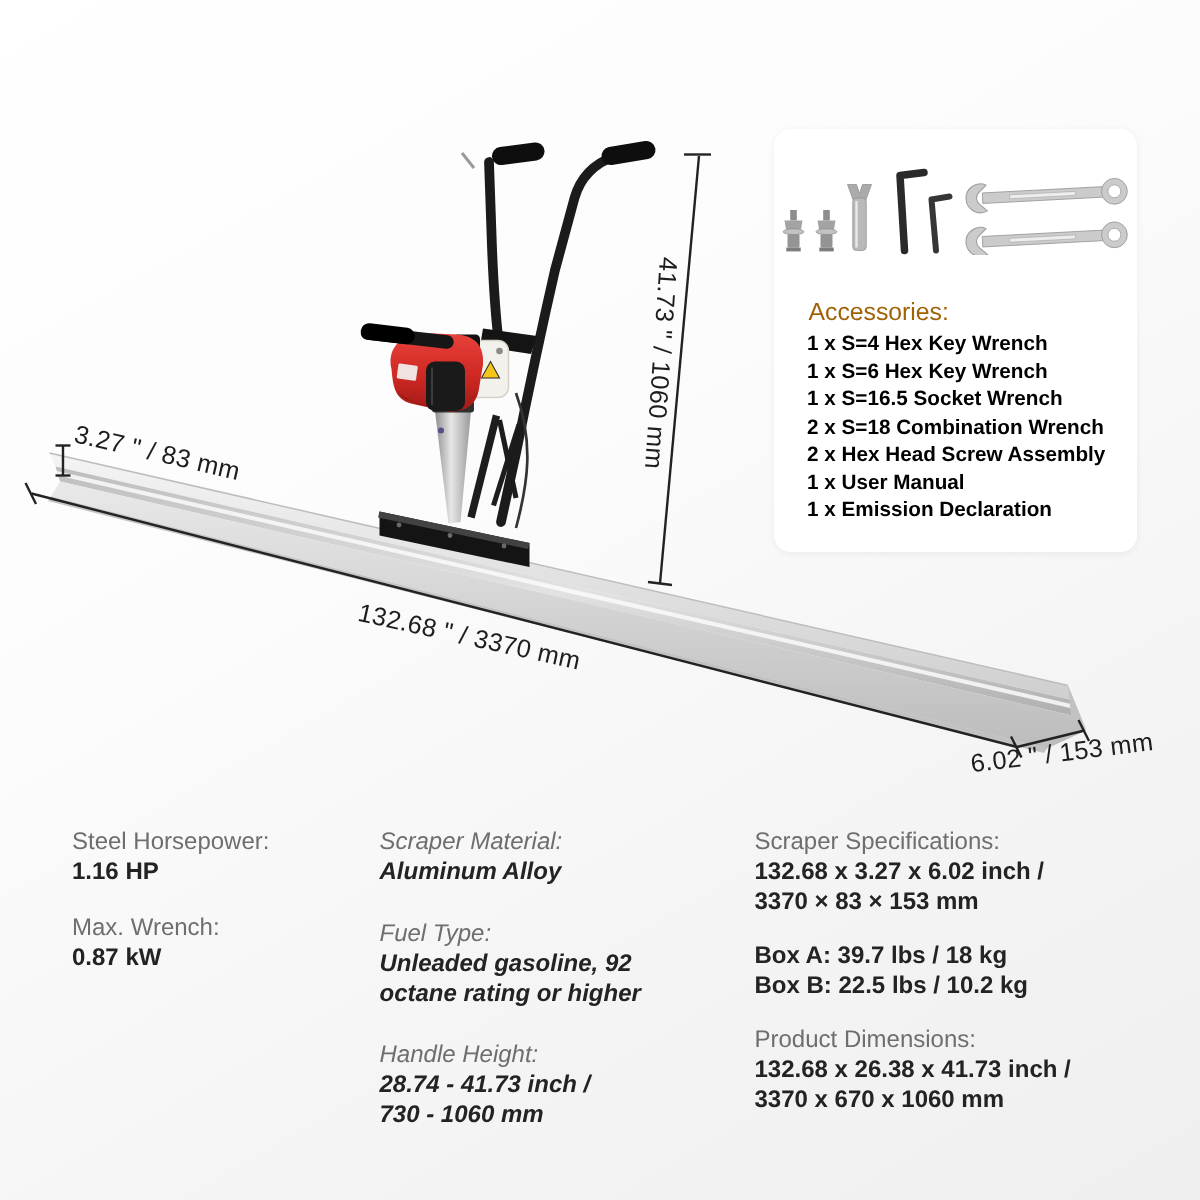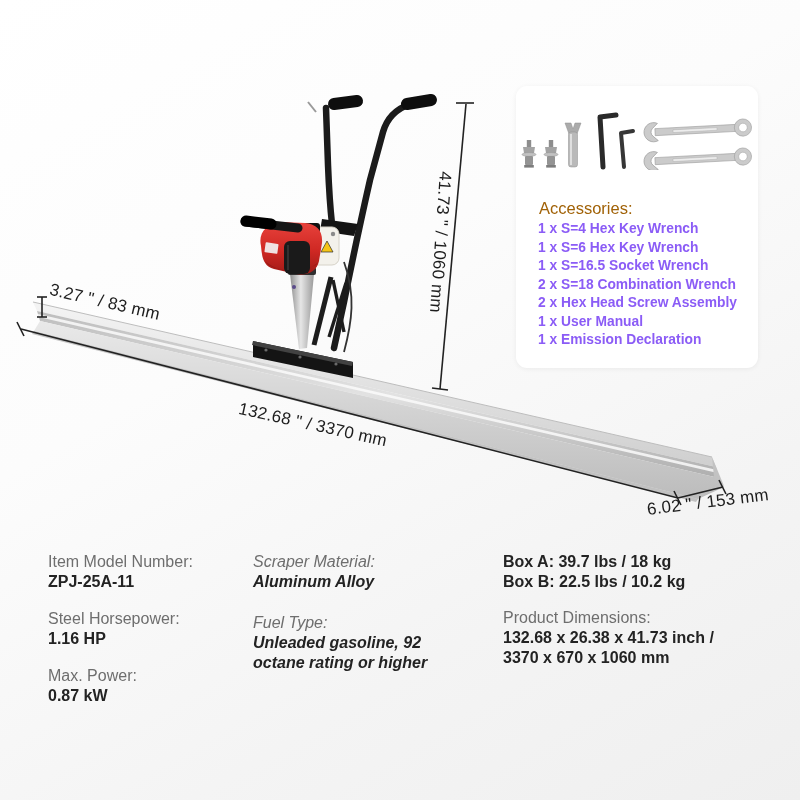--- a/index.html
+++ b/index.html
@@ -14,21 +14,21 @@
   .dim-web{left:52px;top:280px;transform:rotate(13deg);transform-origin:0 0;}
   .dim-length{left:241px;top:399px;transform:rotate(12.5deg);transform-origin:0 0;}
   .dim-depth{left:646px;top:500px;transform:rotate(-7deg);transform-origin:0 0;}
 
   
   .panel{position:absolute;left:516px;top:86px;width:242px;height:282px;background:#ffffff;
          border-radius:11px;box-shadow:0 1px 5px rgba(0,0,0,0.06);}
   .panel-icons{position:absolute;left:5px;top:24px;}
   .panel-title{position:absolute;left:23px;top:113px;font-size:16.5px;color:#a16207;}
   .panel-list{position:absolute;left:22px;top:134px;margin:0;padding:0;list-style:none;}
-  .panel-list li{font-size:13.8px;font-weight:bold;color:#8b5cf6;line-height:18.5px;white-space:nowrap;}
+  .panel-list li{font-size:13.8px;font-weight:bold;color:#000000;line-height:18.5px;white-space:nowrap;}
 
   
   .specs{position:absolute;left:0;top:540px;width:800px;height:260px;}
   .col{position:absolute;top:12px;}
   .col1{left:48px;width:200px;}
   .col2{left:253px;width:245px;font-style:italic;}
   .col3{left:503px;width:295px;}
   .pair .lbl{font-size:16px;color:#6e6e6e;line-height:20px;white-space:nowrap;}
   .pair .val{font-size:16px;font-weight:bold;color:#232323;line-height:20px;white-space:nowrap;}
   .col1 .pair{margin-bottom:17px;}
@@ -210,46 +210,52 @@
       <li>2 x S=18 Combination Wrench</li>
       <li>2 x Hex Head Screw Assembly</li>
       <li>1 x User Manual</li>
       <li>1 x Emission Declaration</li>
     </ul>
   </div>
 
   <div class="specs">
     <div class="col col1">
       <div class="pair">
-        <div class="lbl">Item Model Number:</div>
-        <div class="val">ZPJ-25A-11</div>
-      </div>
-      <div class="pair">
         <div class="lbl">Steel Horsepower:</div>
         <div class="val">1.16 HP</div>
       </div>
       <div class="pair">
-        <div class="lbl">Max. Power:</div>
+        <div class="lbl">Max. Wrench:</div>
         <div class="val">0.87 kW</div>
       </div>
     </div>
 
     <div class="col col2">
       <div class="pair">
         <div class="lbl">Scraper Material:</div>
         <div class="val">Aluminum Alloy</div>
       </div>
       <div class="pair">
         <div class="lbl">Fuel Type:</div>
         <div class="val">Unleaded gasoline, 92</div>
         <div class="val">octane rating or higher</div>
       </div>
+      <div class="pair">
+        <div class="lbl">Handle Height:</div>
+        <div class="val">28.74 - 41.73 inch /</div>
+        <div class="val">730 - 1060 mm</div>
+      </div>
     </div>
 
     <div class="col col3">
+      <div class="pair">
+        <div class="lbl">Scraper Specifications:</div>
+        <div class="val">132.68 x 3.27 x 6.02 inch /</div>
+        <div class="val">3370 × 83 × 153 mm</div>
+      </div>
       <div class="pair">
         <div class="val">Box A: 39.7 lbs / 18 kg</div>
         <div class="val">Box B: 22.5 lbs / 10.2 kg</div>
       </div>
       <div class="pair">
         <div class="lbl">Product Dimensions:</div>
         <div class="val">132.68 x 26.38 x 41.73 inch /</div>
         <div class="val">3370 x 670 x 1060 mm</div>
       </div>
     </div>

